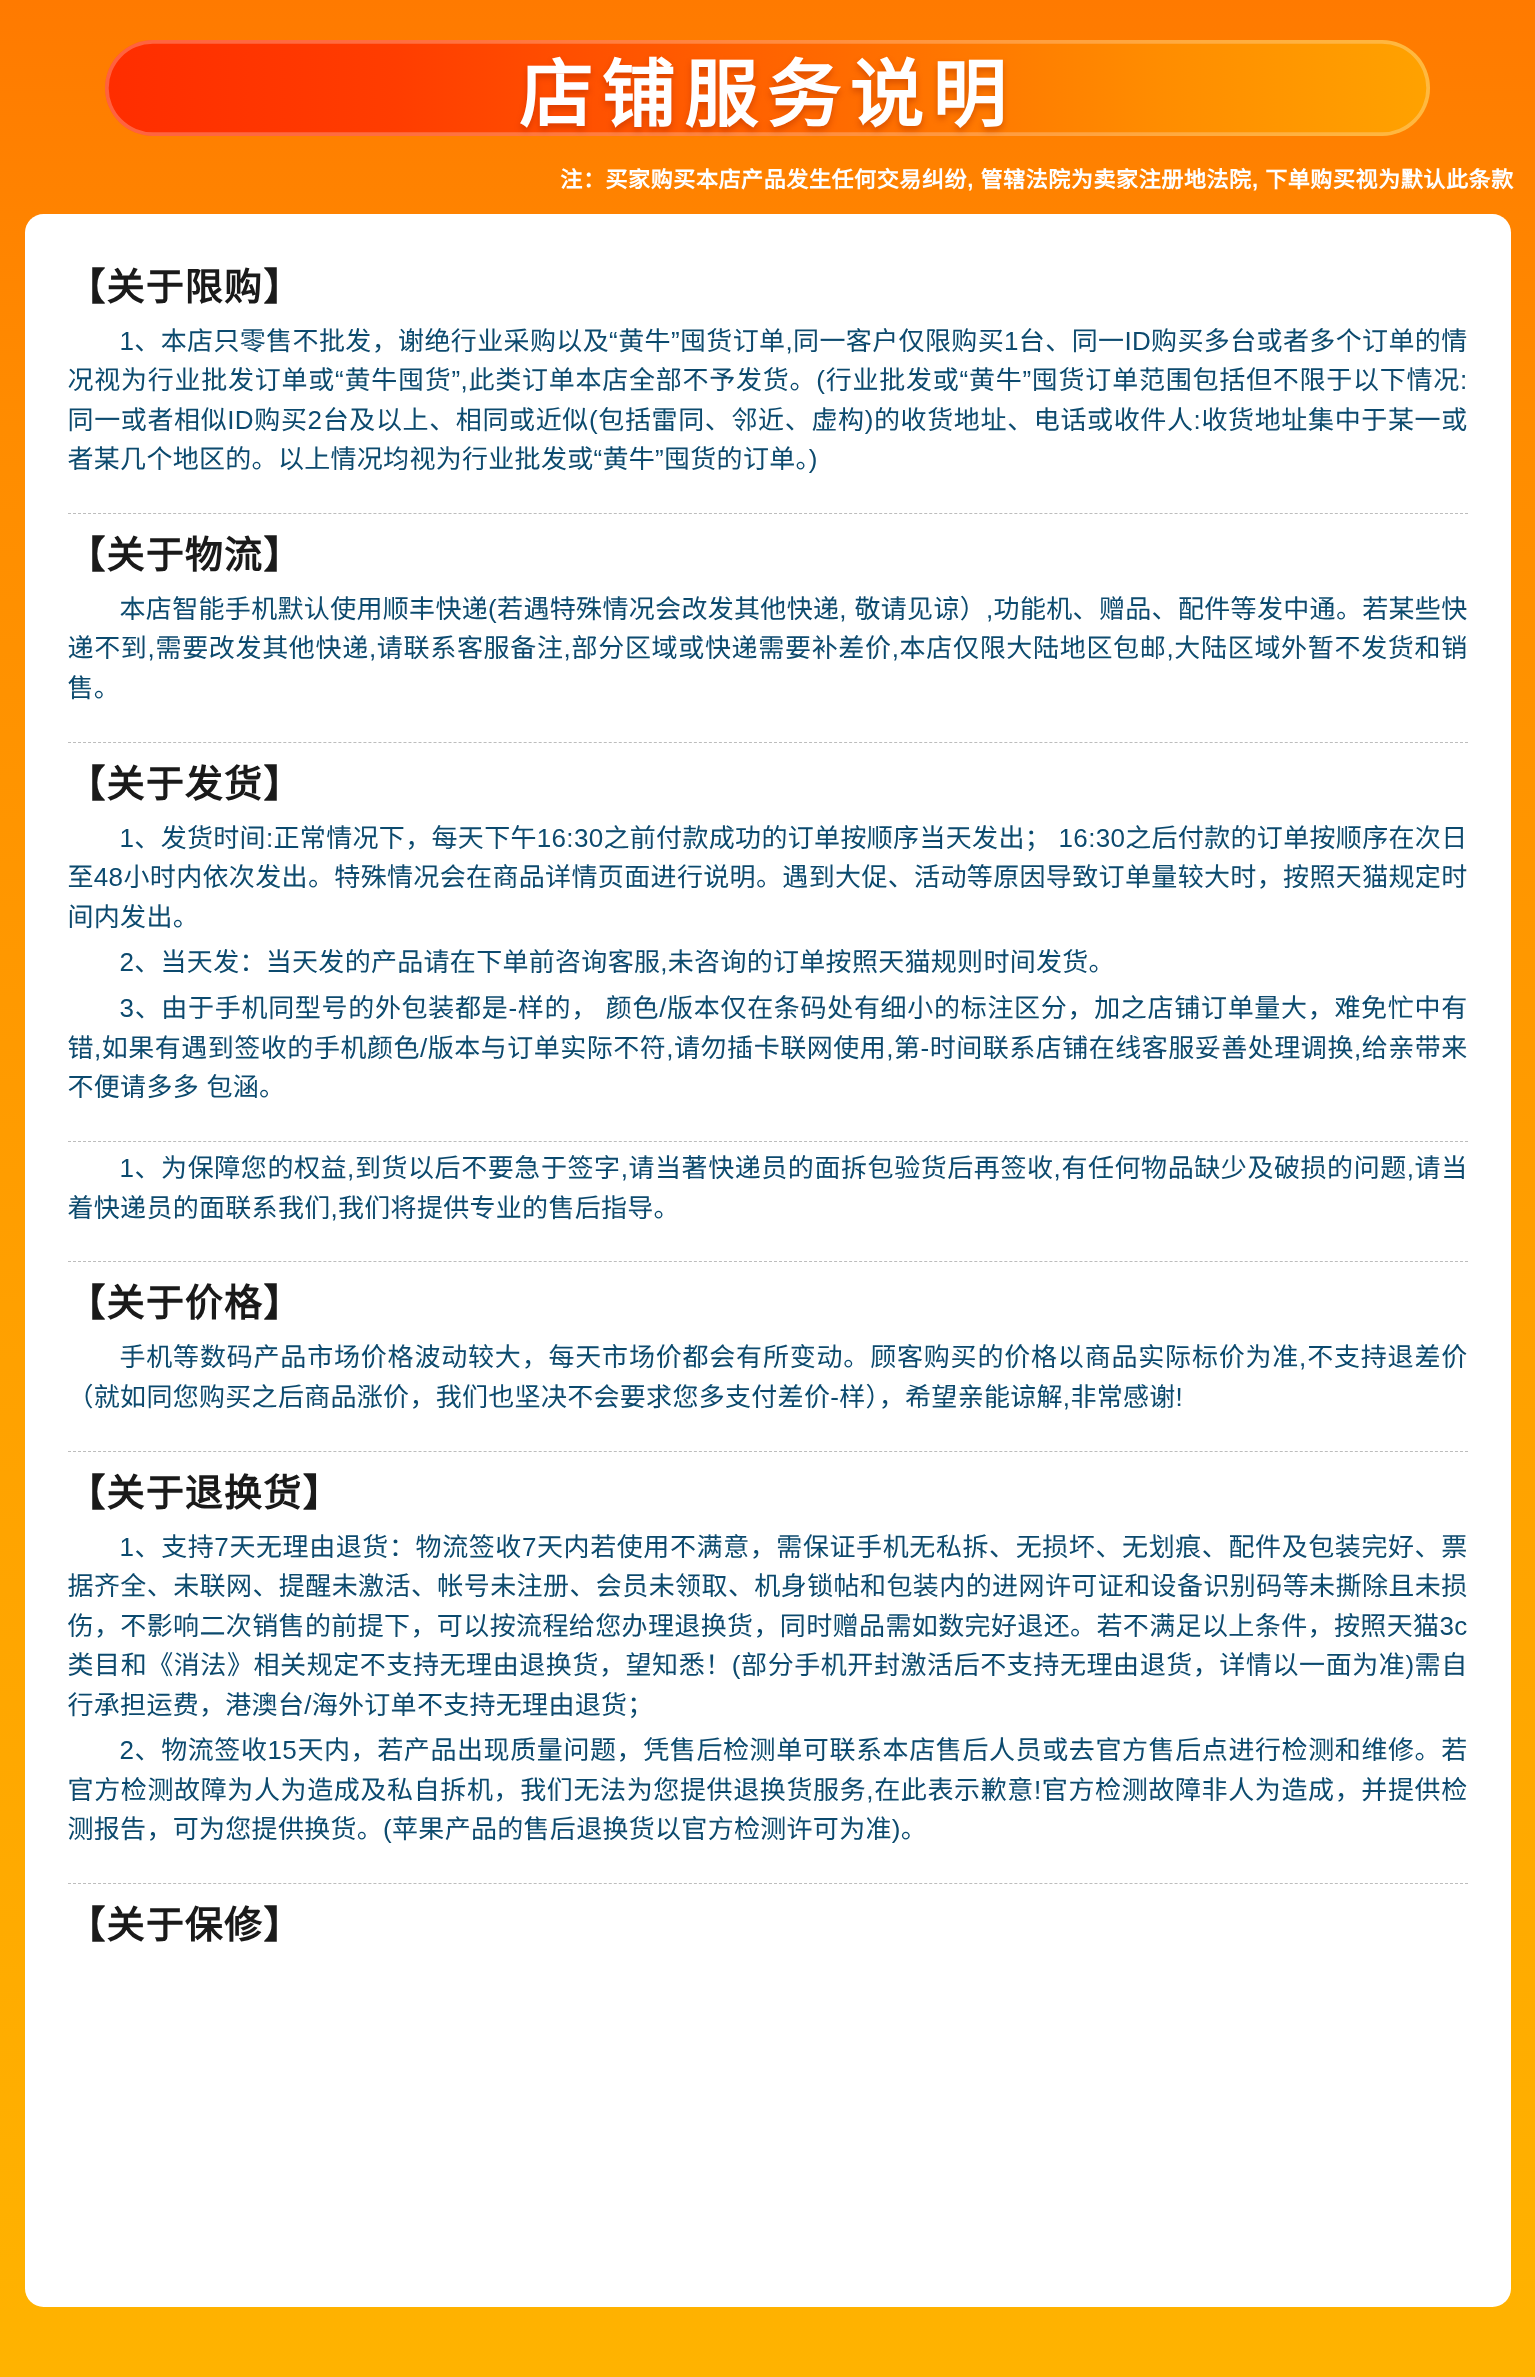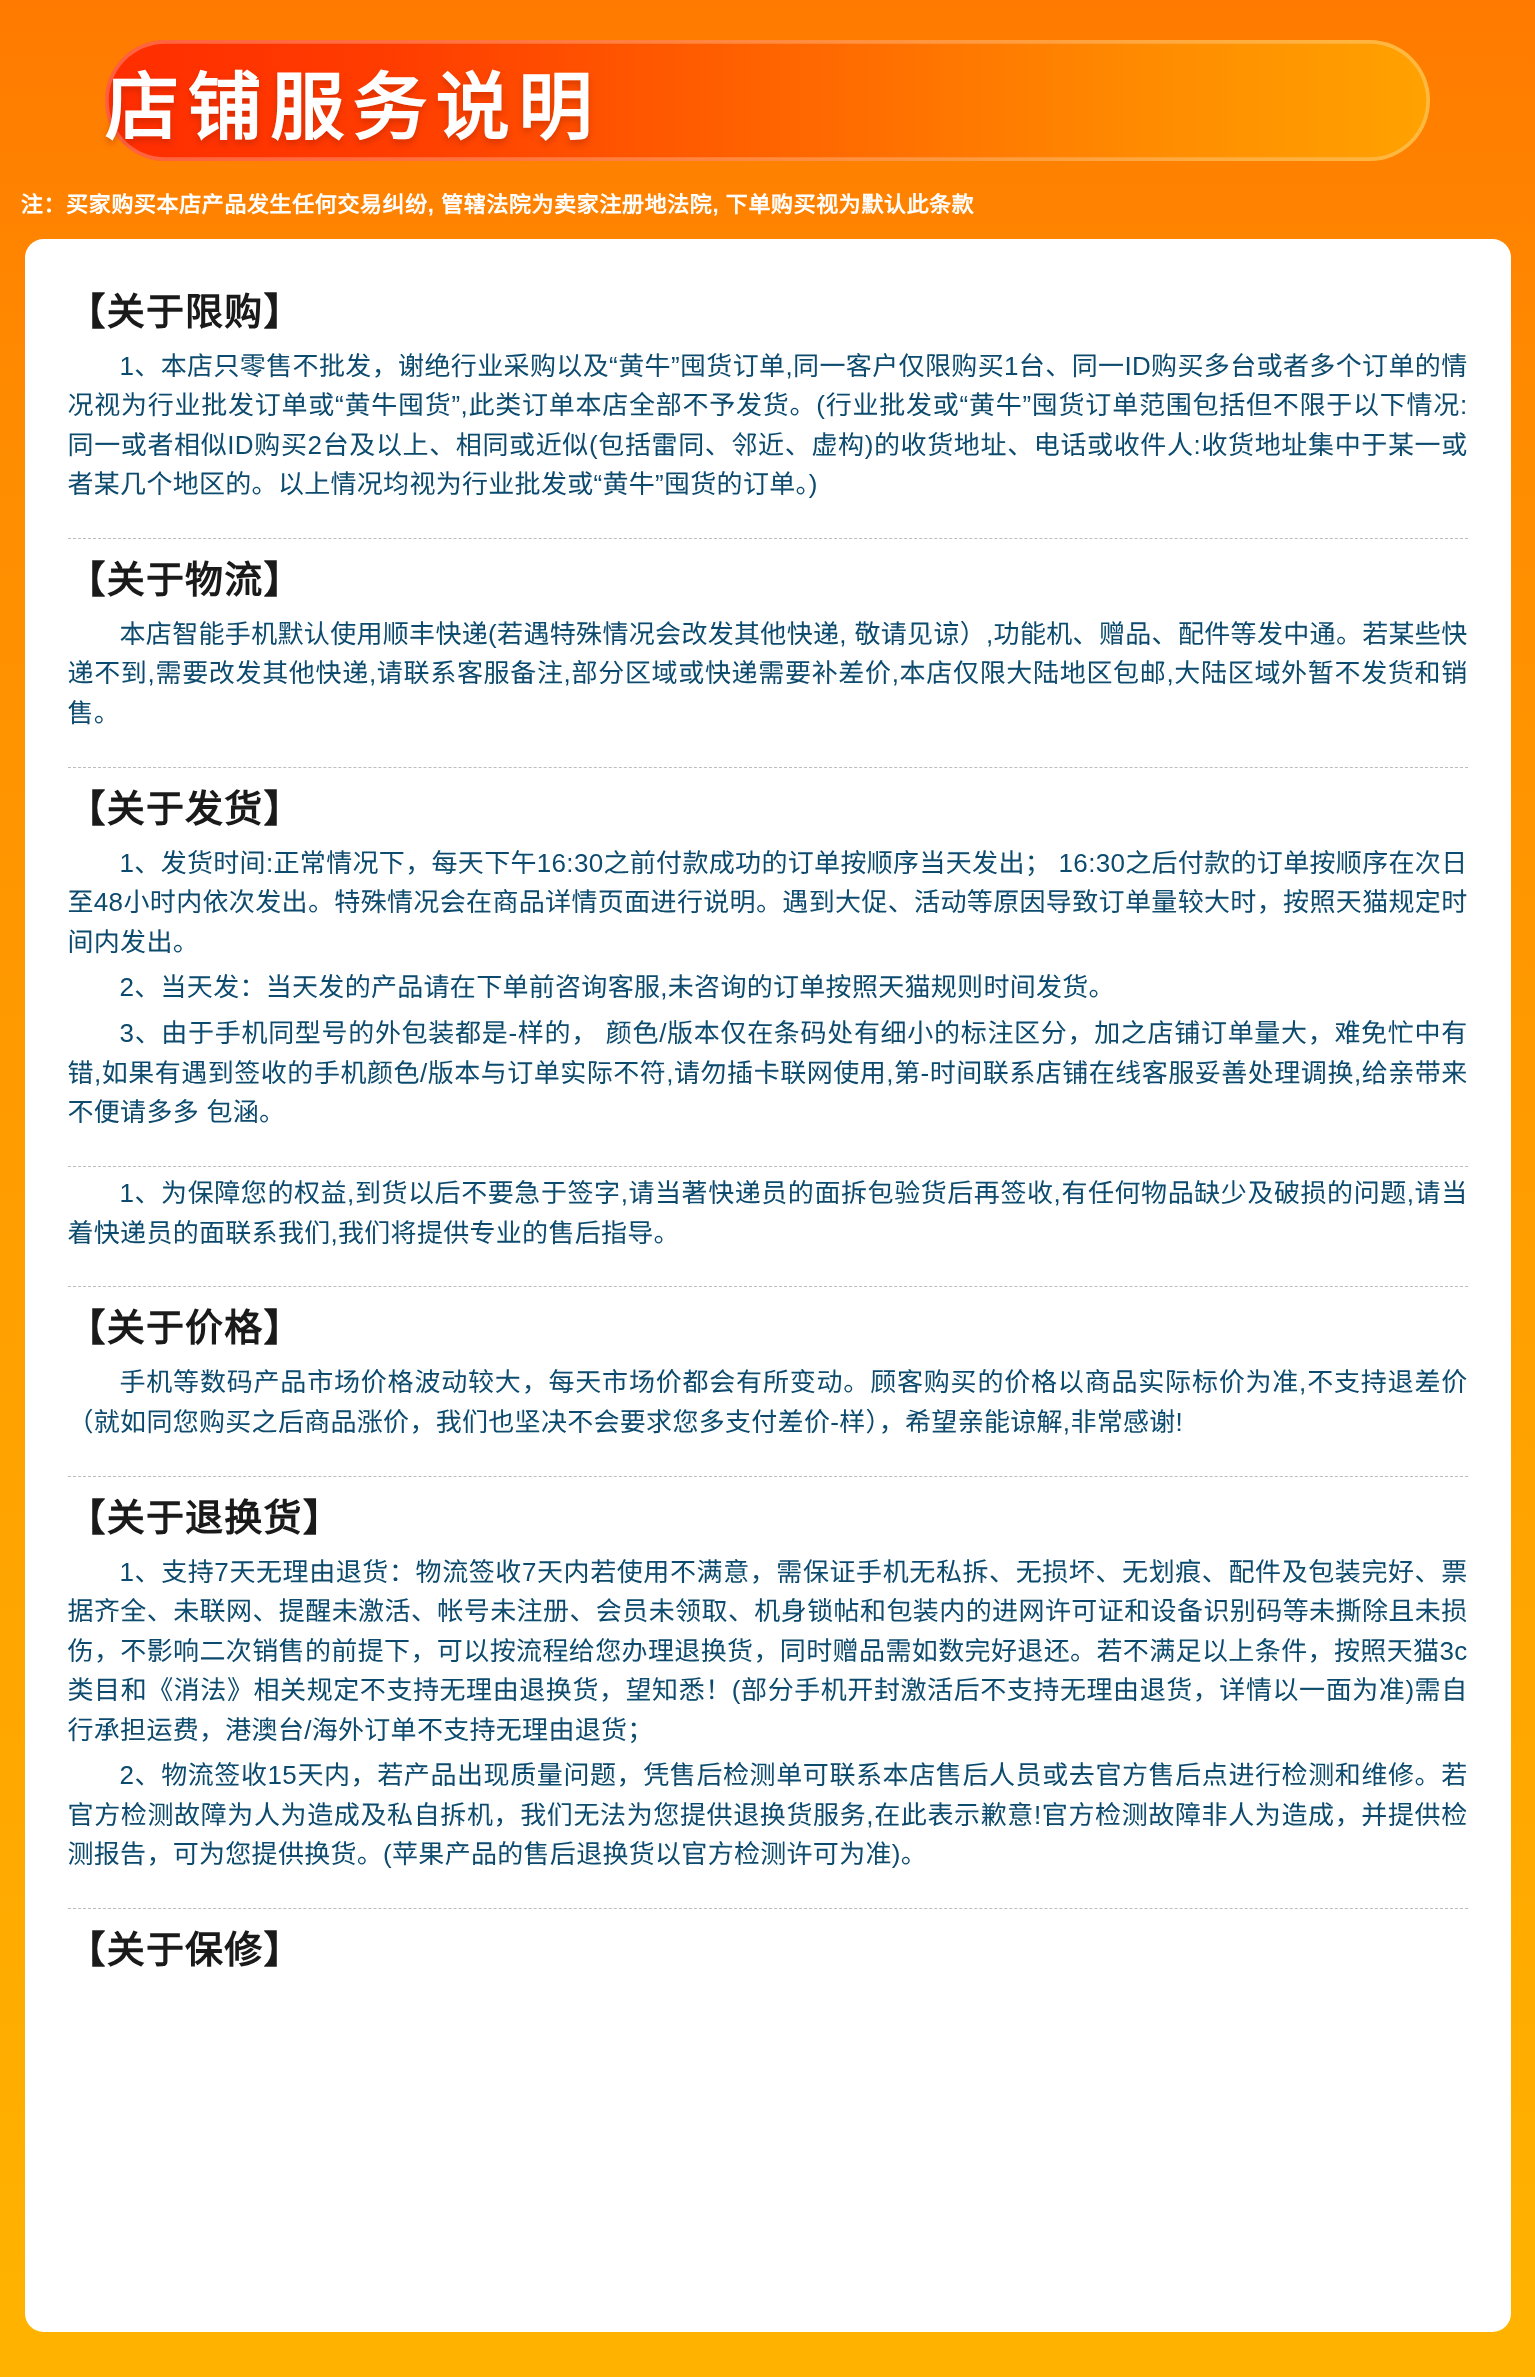--- a/index.html
+++ b/index.html
@@ -16,36 +16,37 @@
     width: 1535px;
     min-height: 2377px;
     background: linear-gradient(180deg, #ff7a00 0%, #ff8c00 18%, #ffa000 55%, #ffb300 100%);
     box-sizing: border-box;
     padding: 21px 21px 0 21px;
   }
   
   .banner {
     width: 1325px;
     margin: 18.6px auto 0 auto;
-    height: 121px;
+    height: 96px;
     border-radius: 63px;
     background: linear-gradient(90deg, #ff2d00 0%, #ff3d00 22%, #ff6a00 55%, #ff8d00 80%, #ffa200 100%);
     display: flex;
     align-items: center;
+    justify-content: center;
     box-shadow: 0 0 0 3.7px rgba(255,255,255,0.25) inset;
   }
   .banner-title {
     color: #ffffff;
     font-size: 74px;
     font-weight: bold;
     letter-spacing: 8.7px;
     text-shadow: 0 3.7px 6.2px rgba(150,30,0,0.35);
   }
   .note {
-    text-align: left;
+    text-align: right;
     color: #ffffff;
     font-size: 22px;
     font-weight: bold;
     margin: 25px auto 21px auto;
     letter-spacing: 0.6px;
   }
   
   .card {
     background: #ffffff;
     border-radius: 18.6px;

